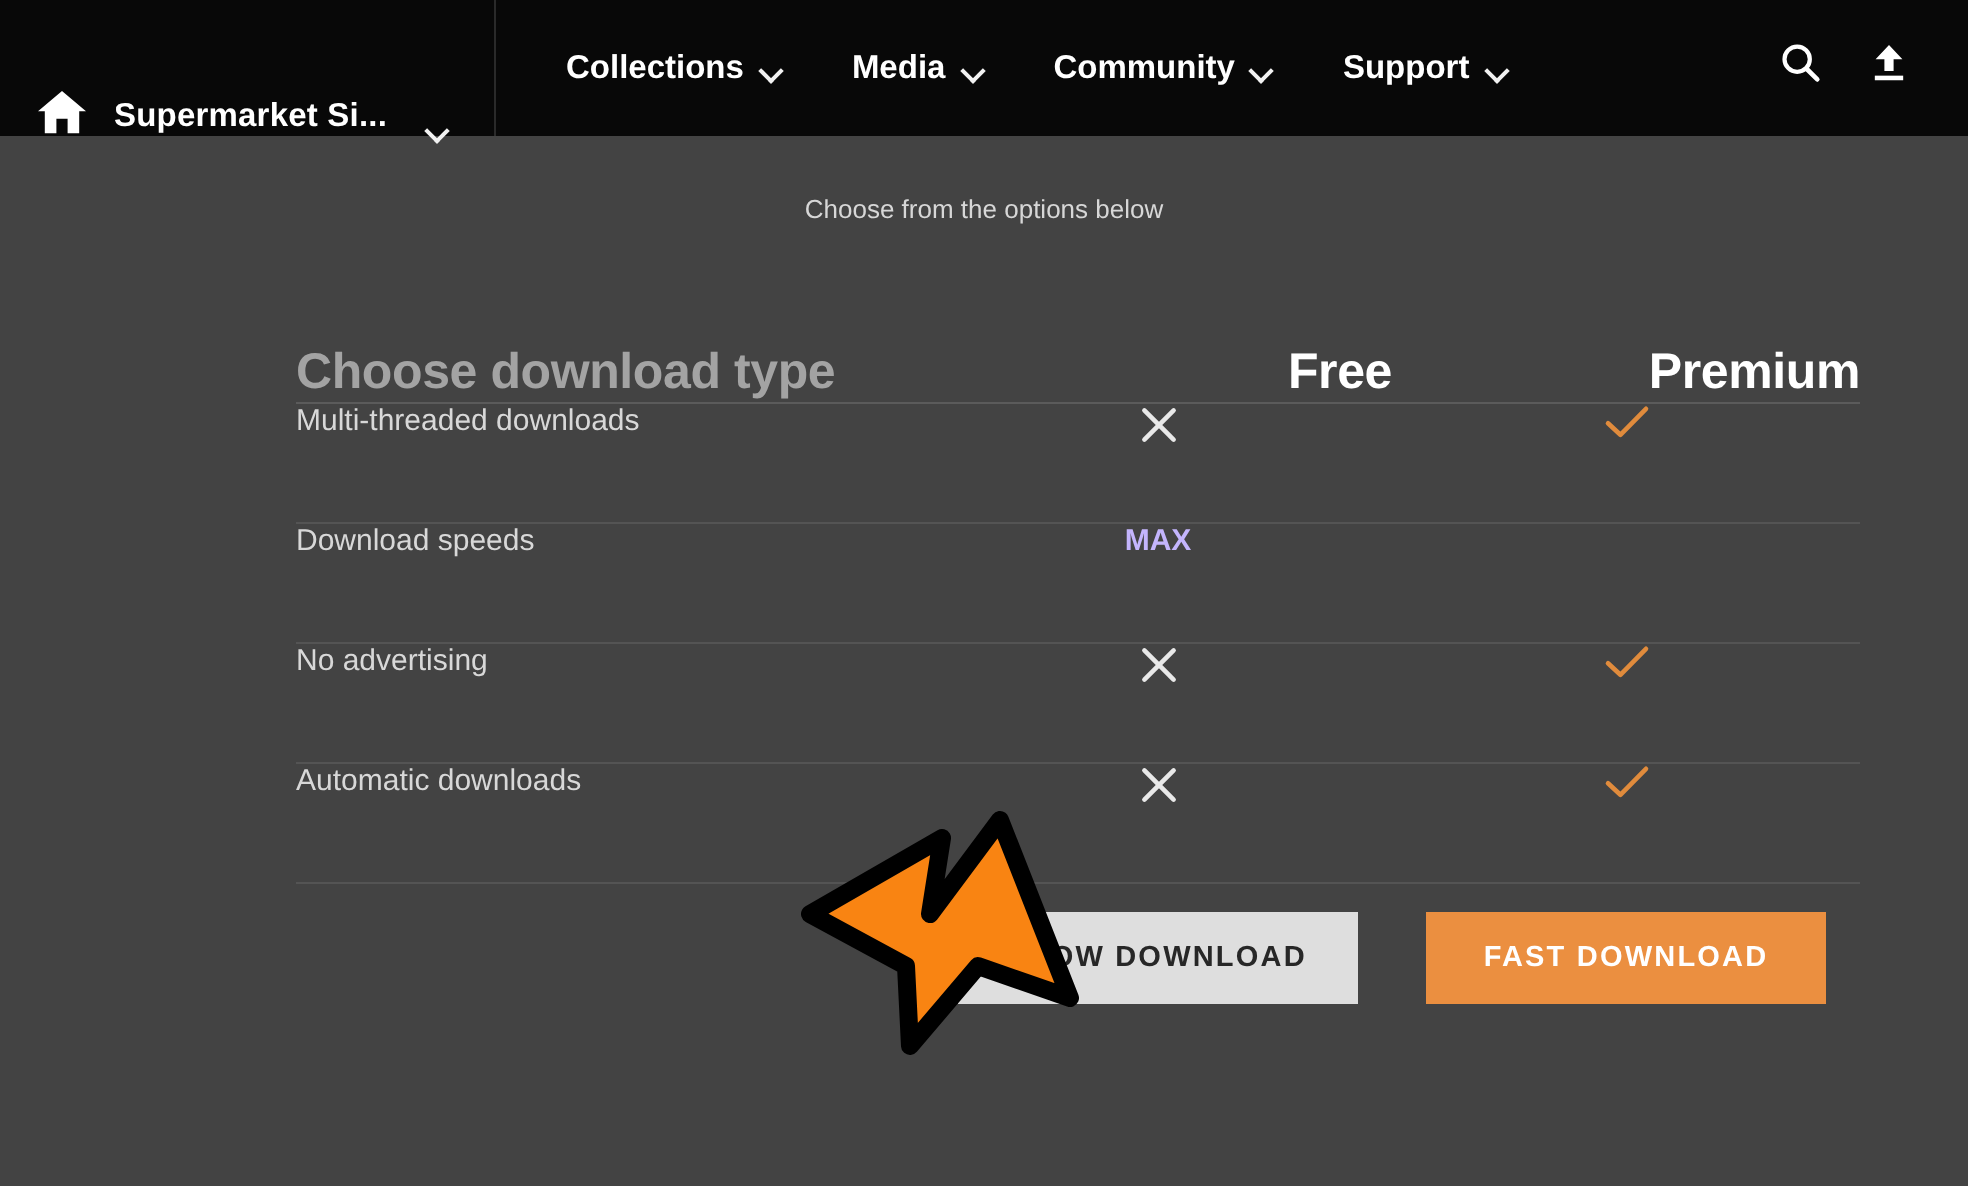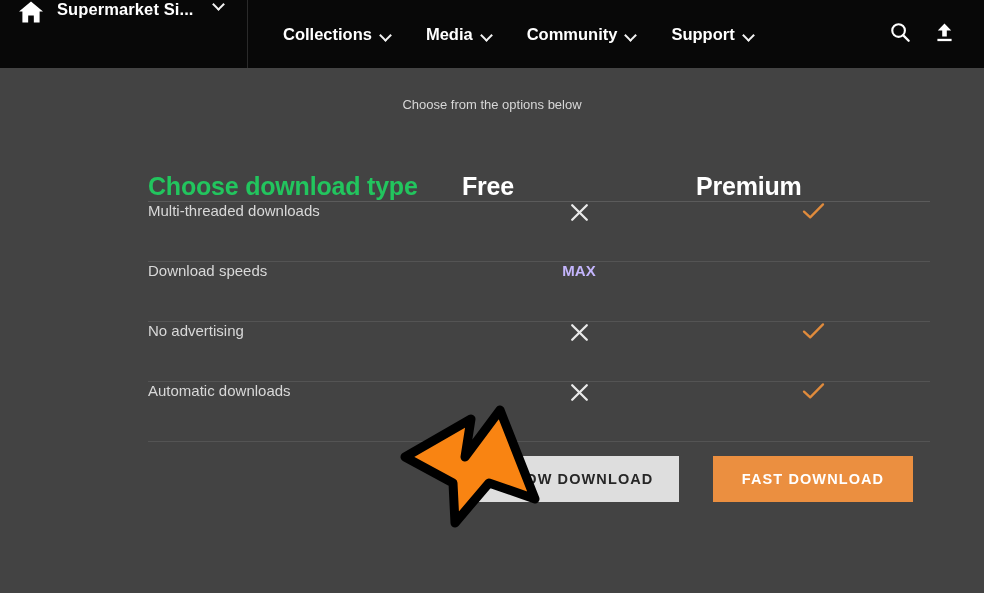--- a/index.html
+++ b/index.html
@@ -24,21 +24,21 @@
     top: 0; left: 0;
     width: 984px;
     height: 68px;
     background: #080808;
     display: flex;
     align-items: center;
   }
 
   .nav-game {
     display: flex;
-    align-items: flex-start;
+    align-items: flex-end;
     height: 68px;
     padding: 0 20px 0 18px;
     border-right: 1px solid #2a2a2a;
     min-width: 248px;
   }
 
   .home-icon {
     width: 26px;
     height: 24px;
     margin-right: 13px;
@@ -139,26 +139,26 @@
   .thead {
     display: flex;
     align-items: flex-end;
     height: 52px;
     border-bottom: 1px solid #5b5b5b;
   }
   .th-label {
     width: 314px;
     font-size: 25px;
     font-weight: bold;
-    color: #22c55e;
+    color: #a3a3a3;
     letter-spacing: -.2px;
   }
   .th-free, .th-prem {
     width: 234px;
-    text-align: left;
+    text-align: right;
     font-size: 25px;
     font-weight: bold;
     color: #ffffff;
     letter-spacing: -.2px;
   }
 
   
   .trow {
     display: flex;
     align-items: flex-start;

